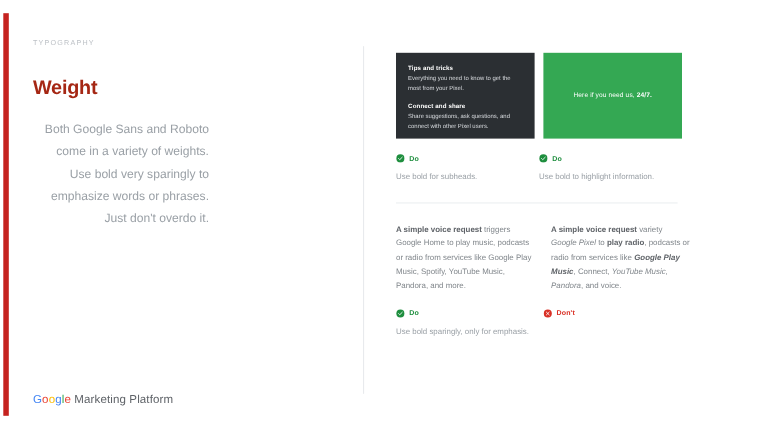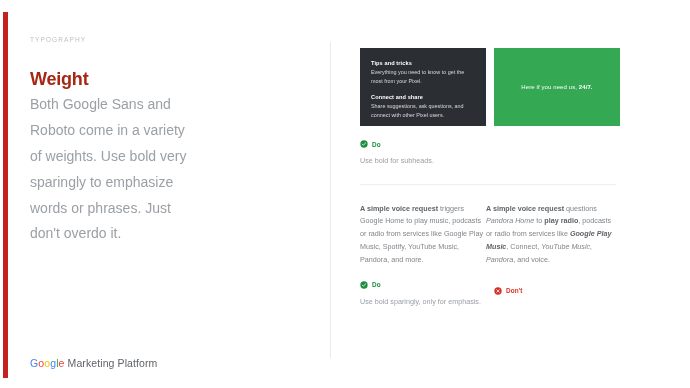--- a/index.html
+++ b/index.html
@@ -28,29 +28,30 @@
     letter-spacing:1.1px;
     color:#bdc1c6;
     text-transform:uppercase;
     margin:0 0 26px 0;
     font-weight:400;
   }
   .title{
     font-size:18px;
     font-weight:bold;
     color:#a52714;
-    margin:0 0 2px 0;
+    margin:0 0 18px 0;
     letter-spacing:-0.2px;
   }
   .body-copy{
-    font-size:14px;
+    font-size:11px;
     line-height:1.85;
     color:#9aa0a6;
     margin:0;
     width:160px;
+    text-align:right;
   }
 
   
   .v-divider{
     position:absolute;left:330px;top:42px;
     width:1px;height:316px;background:#e8eaed;
   }
 
   
   .right-col{
@@ -101,30 +102,30 @@
     font-size:7.2px;line-height:1.75;color:#9aa0a6;margin:0;
   }
 
   
   .h-sep{
     margin-top:16px;
     width:256px;height:1px;background:#eceff1;
   }
 
   
-  .para-row{display:flex;gap:0;margin-top:18px;}
+  .para-row{display:flex;gap:15px;margin-top:18px;}
   .para-col{width:126px;}
   .para{
     font-size:7.2px;line-height:1.78;color:#80868b;margin:0;
   }
   .para b{font-weight:bold;color:#5f6368;}
   .para i{font-style:italic;}
   .para .bi{font-weight:bold;font-style:italic;color:#5f6368;}
 
-  .bottom-row{display:flex;gap:8px;margin-top:14px;align-items:center;}
+  .bottom-row{display:flex;gap:8px;margin-top:14px;}
   .bottom-col{width:126px;}
   .bottom-col.wide{width:150px;}
 
   
   .footer{
     position:absolute;left:30px;top:357px;
     display:flex;align-items:flex-end;
   }
   .gm-logo{
     font-size:10.5px;color:#5f6368;letter-spacing:0.1px;white-space:nowrap;
@@ -175,33 +176,43 @@
         <div class="lbl lbl-do">
           <svg class="badge-icon" viewBox="0 0 24 24">
             <circle cx="12" cy="12" r="11" fill="#1e8e3e"></circle>
             <path d="M7 12.3l3.2 3.2L17 8.8" fill="none" stroke="#ffffff" stroke-width="2.4" stroke-linecap="round" stroke-linejoin="round"></path>
           </svg>
           <span class="lbl-text">Do</span>
         </div>
         <p class="lbl-desc">Use bold for subheads.</p>
       </div>
 
+      <div class="label-col">
+        <div class="lbl lbl-do">
+          <svg class="badge-icon" viewBox="0 0 24 24">
+            <circle cx="12" cy="12" r="11" fill="#1e8e3e"></circle>
+            <path d="M7 12.3l3.2 3.2L17 8.8" fill="none" stroke="#ffffff" stroke-width="2.4" stroke-linecap="round" stroke-linejoin="round"></path>
+          </svg>
+          <span class="lbl-text">Do</span>
+        </div>
+        <p class="lbl-desc">Use bold to highlight information.</p>
+      </div>
 
     </div>
 
     <div class="h-sep"></div>
 
     <div class="para-row">
 
       <div class="para-col">
         <p class="para"><b>A simple voice request</b><span> triggers Google Home to play music, podcasts or radio from services like Google Play Music, Spotify, YouTube Music, Pandora, and more.</span></p>
       </div>
 
       <div class="para-col">
-        <p class="para"><b>A simple voice request</b><span> questions </span><i>Pandora Home</i><span> to </span><b>play radio</b><span>, podcasts or radio from services like </span><span class="bi">Google Play Music</span><span>, Connect, </span><i>YouTube Music, Pandora</i><span>, and voice.</span></p>
+        <p class="para"><b>A simple voice request</b><span> variety </span><i>Google Pixel</i><span> to </span><b>play radio</b><span>, podcasts or radio from services like </span><span class="bi">Google Play Music</span><span>, Connect, </span><i>YouTube Music, Pandora</i><span>, and voice.</span></p>
       </div>
 
     </div>
 
     <div class="bottom-row">
 
       <div class="bottom-col">
         <div class="lbl lbl-do">
           <svg class="badge-icon" viewBox="0 0 24 24">
             <circle cx="12" cy="12" r="11" fill="#1e8e3e"></circle>

